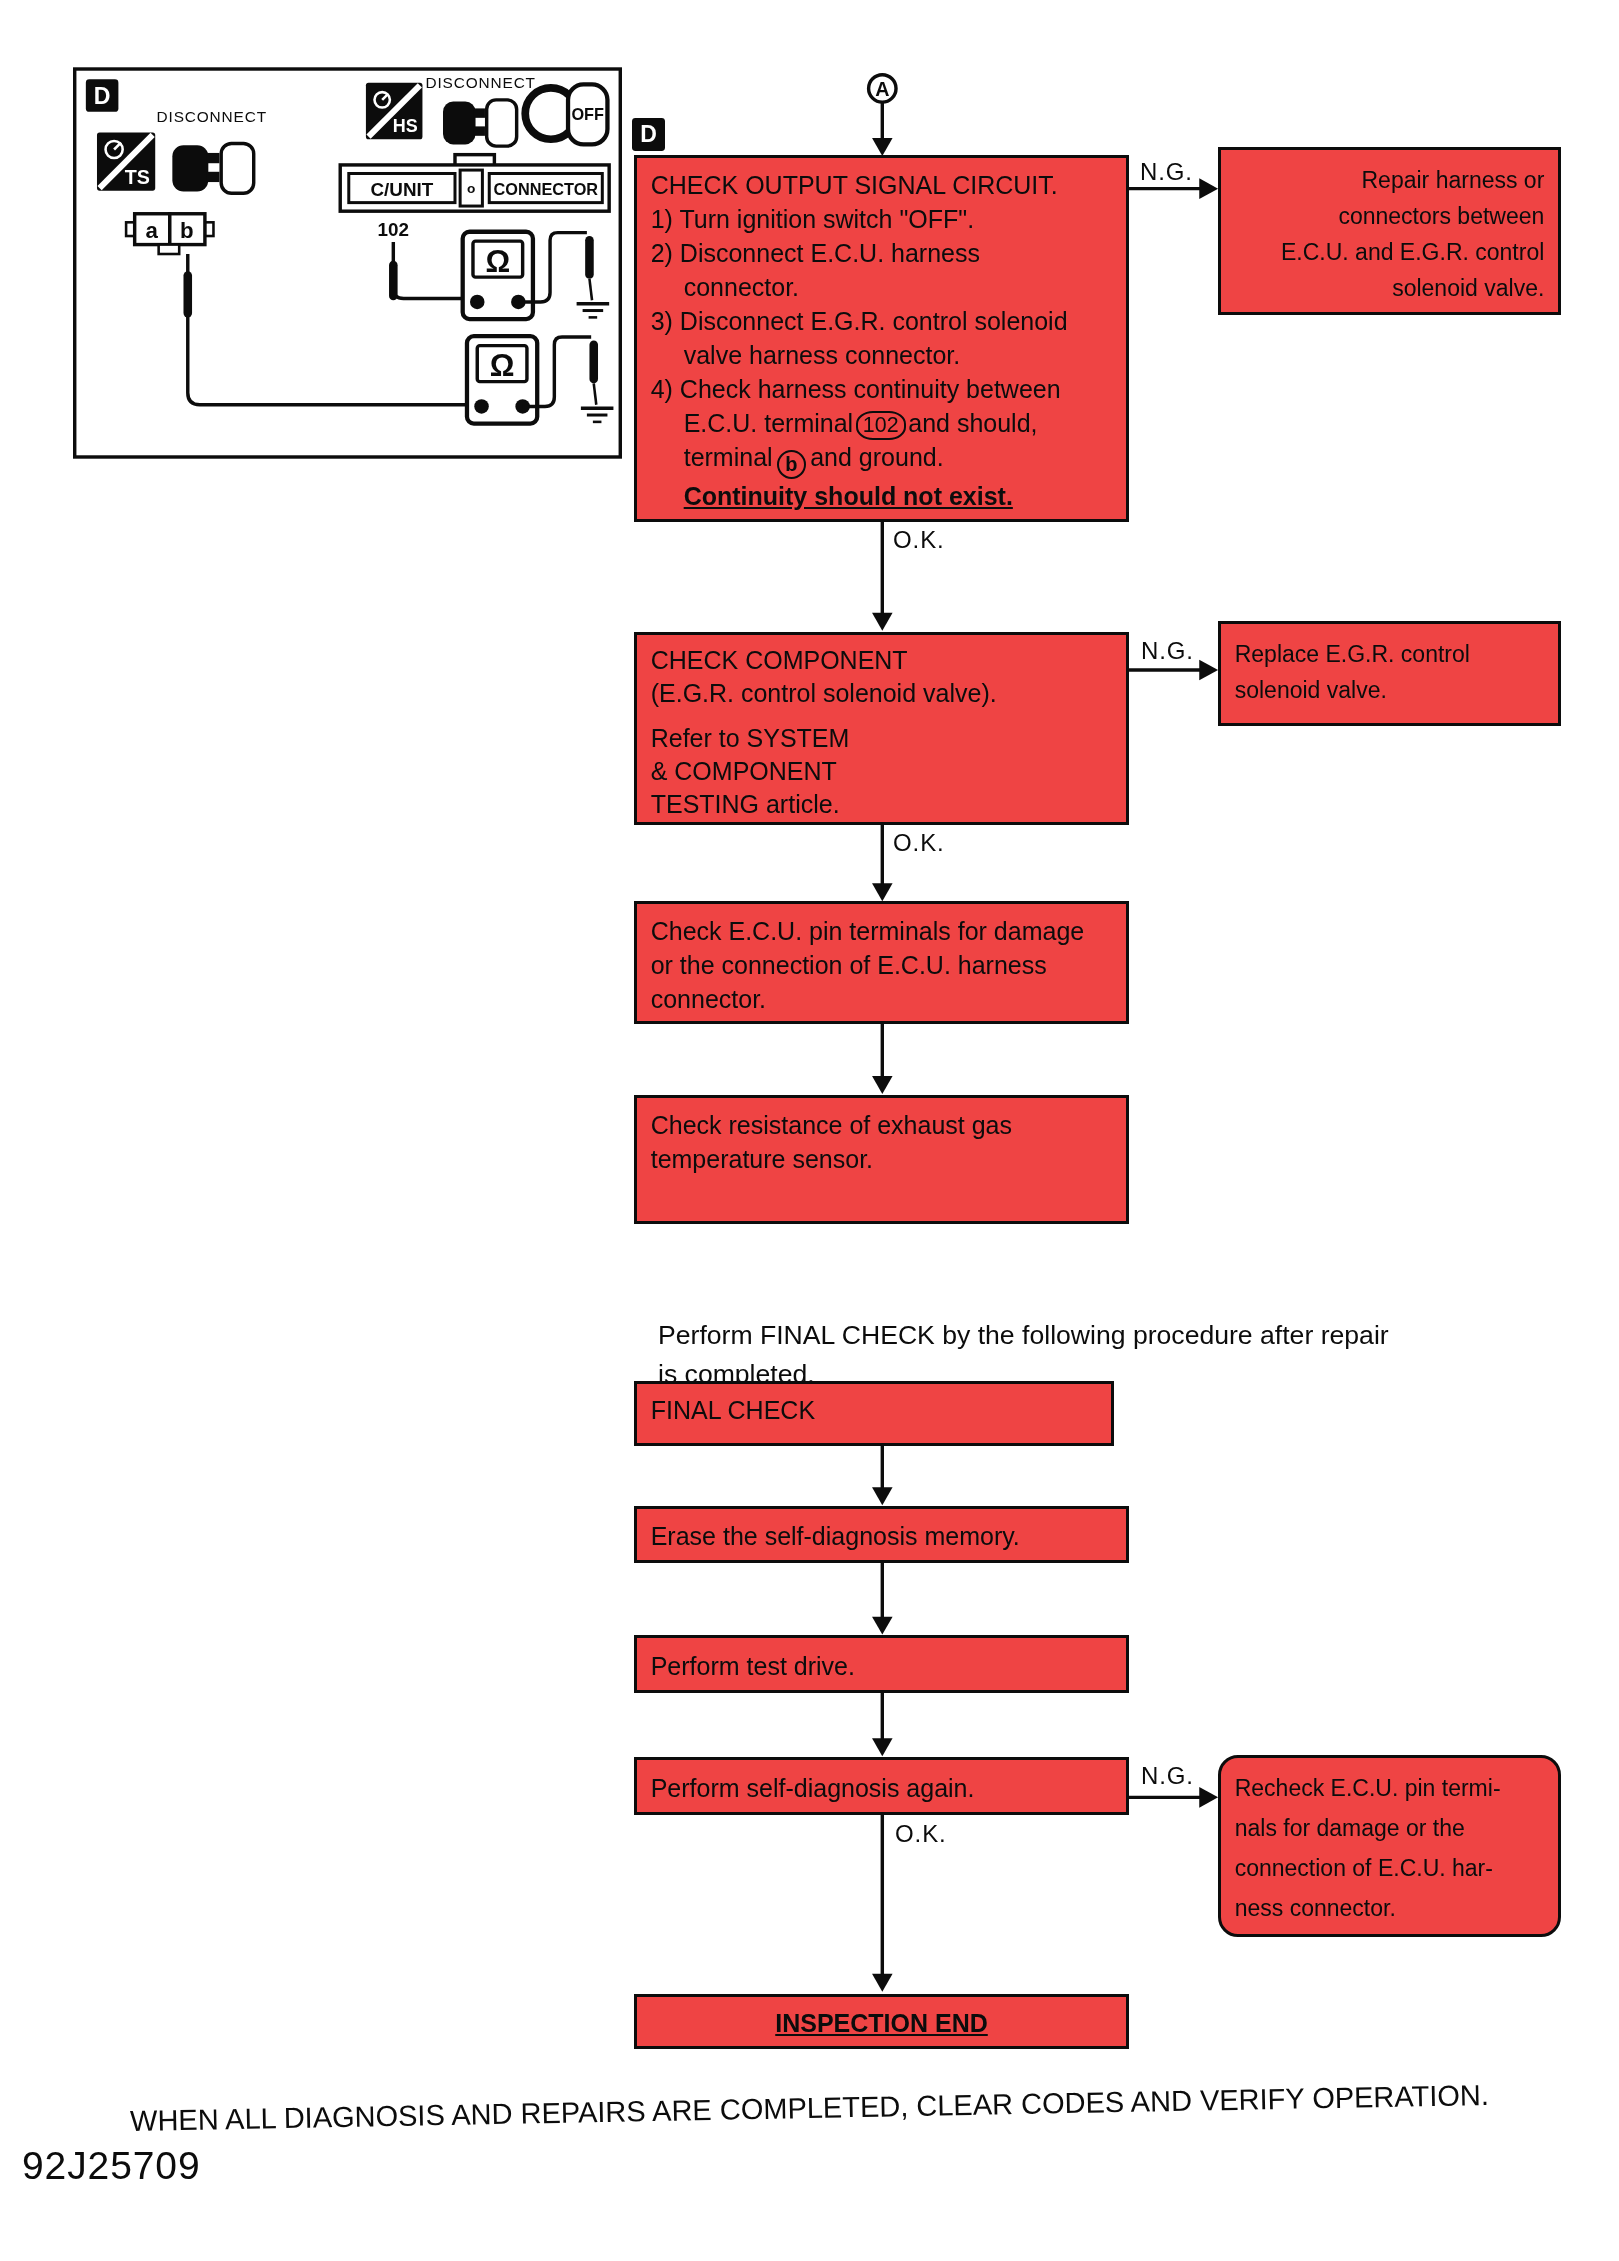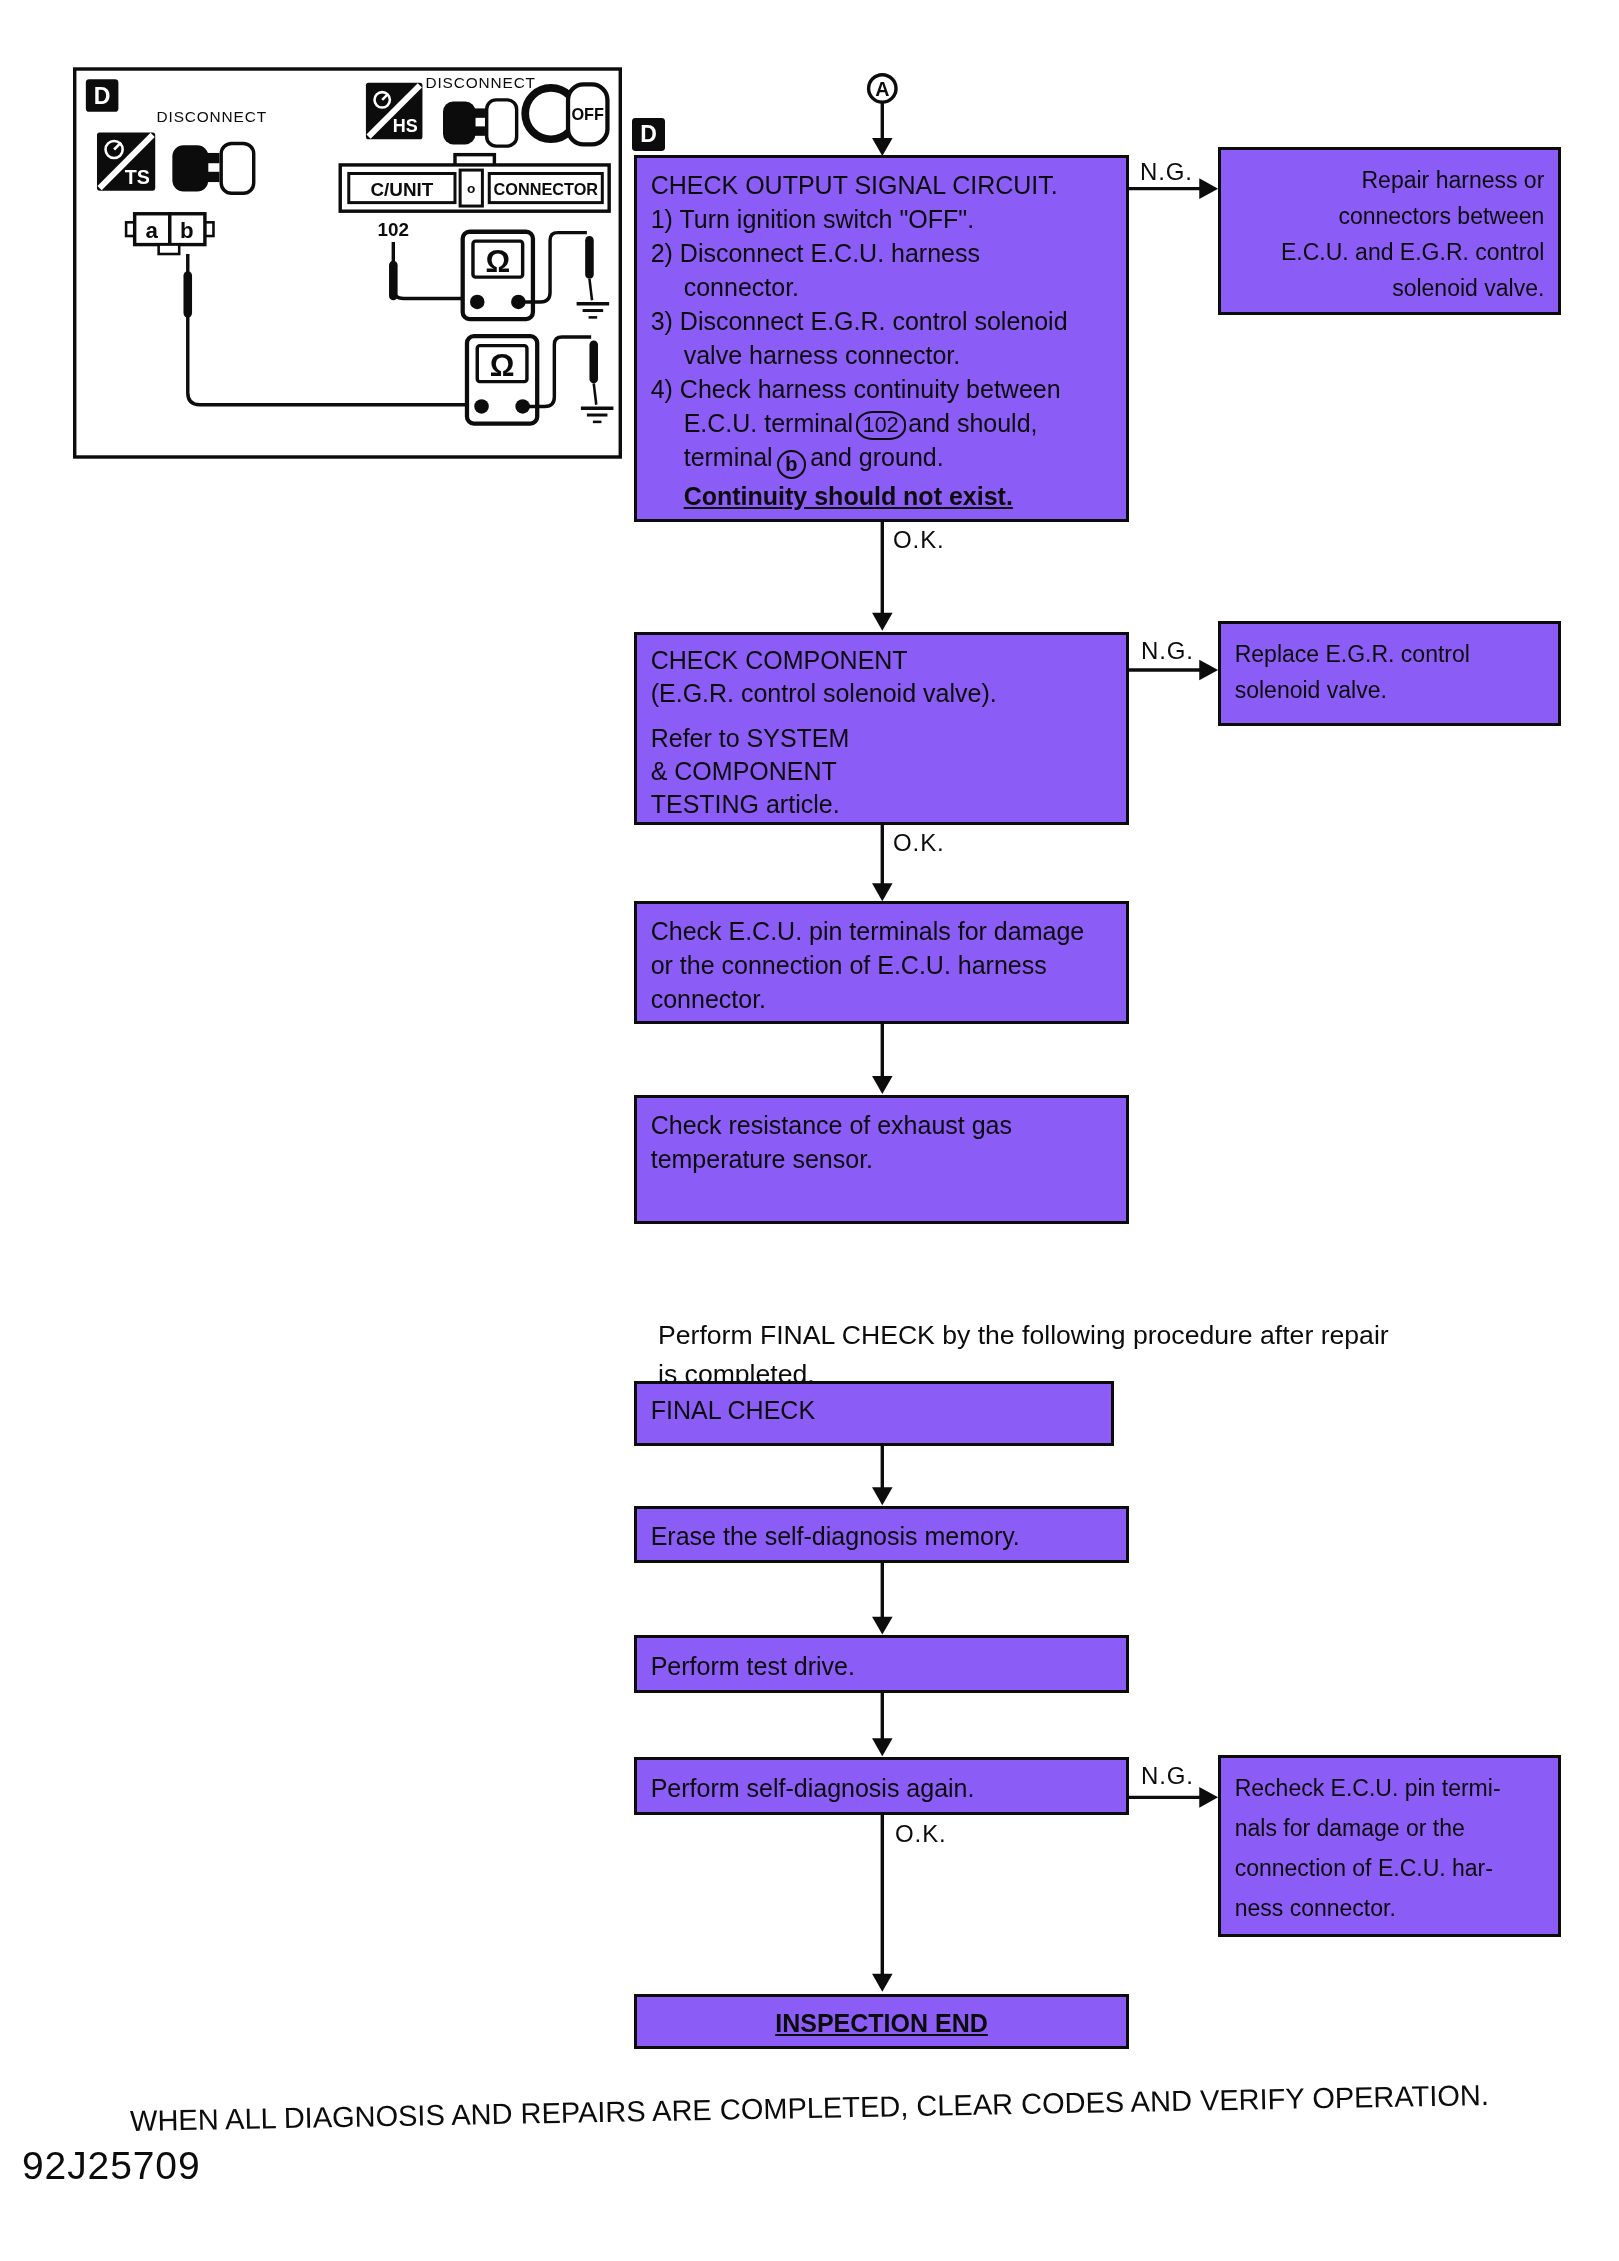--- a/index.html
+++ b/index.html
@@ -3,21 +3,21 @@
 <meta charset="utf-8">
 <style>
   html,body{margin:0;padding:0;background:#fff;}
   .canvas{
     position:relative;width:1619px;height:2261px;background:#fff;
     font-family:"Liberation Sans", sans-serif;color:#0c0c0c;overflow:hidden;
   }
   svg{display:block;}
   .layer{position:absolute;left:0;top:0;pointer-events:none;}
   .box{
-    position:absolute;border:3.4px solid #0c0c0c;background:#8b5cf6;
+    position:absolute;border:3.4px solid #0c0c0c;background:#ef4444;
     box-sizing:border-box;font-size:25px;line-height:34px;padding:10.3px 13.7px;
   }
   .box .indent{padding-left:33px;}
   .bold{font-weight:700;text-decoration:underline;}
   .rbox{font-size:23px;line-height:36px;padding:12px 13.7px;}
   .edge-label{position:absolute;font-size:24px;letter-spacing:0.9px;}
   .badge{
     position:absolute;width:33px;height:33px;background:#0c0c0c;color:#fff;
     font-size:23px;font-weight:700;text-align:center;line-height:33px;border-radius:3.4px;
   }
@@ -261,21 +261,21 @@
   <div class="box" style="left:634px;top:1381px;width:480px;height:65px;padding:8.6px 13.7px;">FINAL CHECK</div>
 
   <div class="box" style="left:634px;top:1506px;width:495px;height:57px;padding:10.3px 13.7px;">Erase the self-diagnosis memory.</div>
 
   <div class="box" style="left:634px;top:1635px;width:495px;height:58px;padding:11px 13.7px;">Perform test drive.</div>
 
   <div class="box" style="left:634px;top:1757px;width:495px;height:58px;padding:11px 13.7px;">Perform self-diagnosis again.</div>
 
   <div class="edge-label" style="left:1141px;top:1762px;">N.G.</div>
 
-  <div class="box rbox" style="left:1218px;top:1755px;width:343px;height:182px;line-height:40px;padding:10.3px 13.7px;">
+  <div class="box rbox" style="left:1218px;top:1755px;width:343px;height:182px;line-height:40px;padding:10.3px 13.7px;border-radius:20px;">
     <div>Recheck E.C.U. pin termi-</div>
     <div>nals for damage or the</div>
     <div>connection of E.C.U. har-</div>
     <div>ness connector.</div>
   </div>
 
   <div class="edge-label" style="left:895px;top:1820px;">O.K.</div>
 
   <div class="box center bold" style="left:634px;top:1994px;width:495px;height:55px;padding:9.4px 13.7px;">INSPECTION END</div>
 

